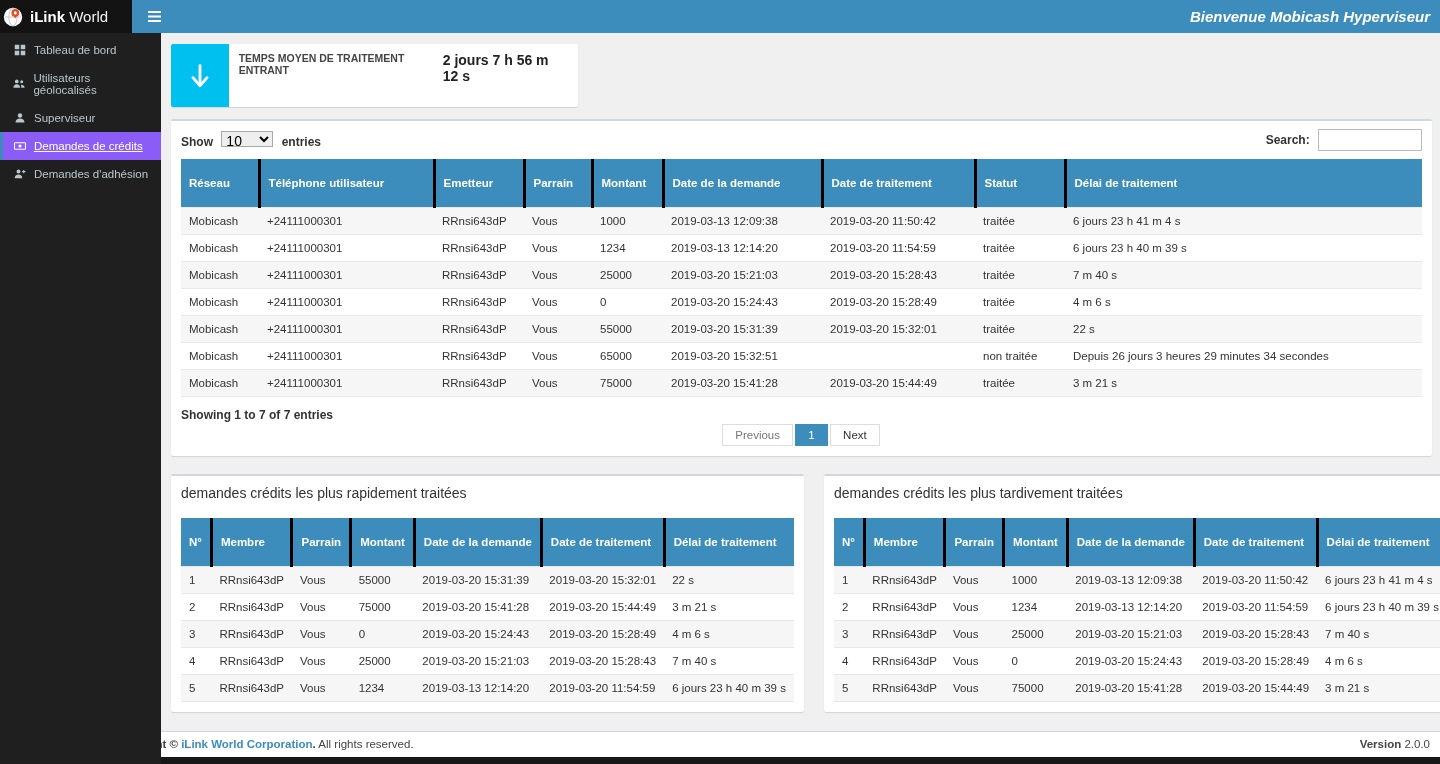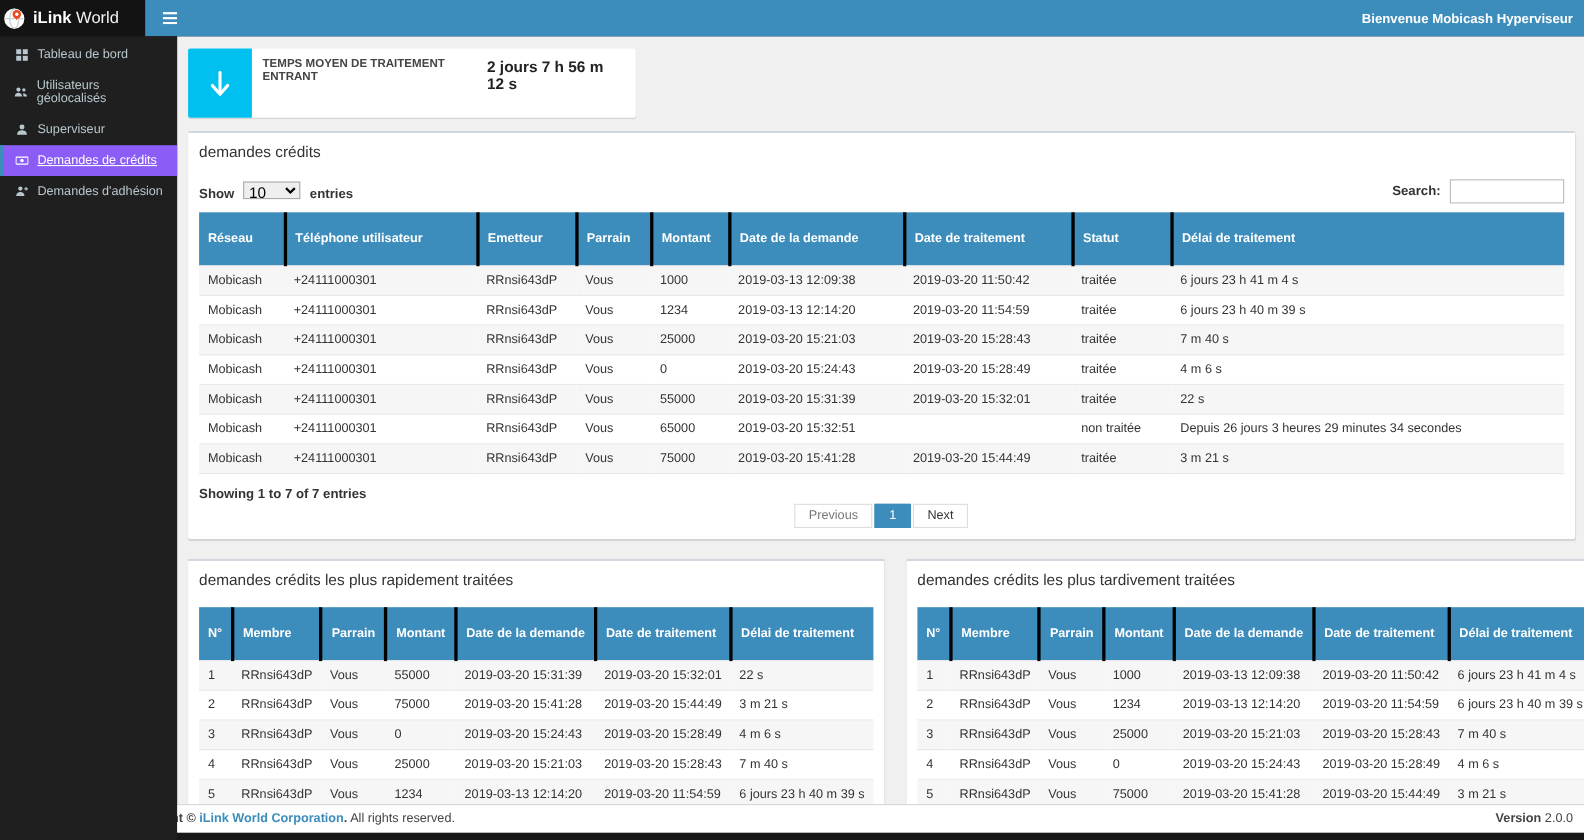--- a/index.html
+++ b/index.html
@@ -17,21 +17,21 @@
     display: flex; align-items: center; gap: 6px;
     padding-left: 2px; font-size: 15px; cursor: pointer;
   }
   .brand-bold { font-weight: bold; }
   .brand-light { font-weight: normal; opacity: .95; }
   .navbar {
     flex: 1; background: #3c8dbc; display: flex;
     align-items: center; justify-content: space-between; padding: 0 10px;
   }
   .sidebar-toggle { display: inline-flex; align-items: center; padding: 4px 6px; cursor: pointer; }
-  .welcome { color: #fff; font-weight: bold; font-size: 12px; }
+  .welcome { color: #fff; font-weight: bold; font-size: 15px; font-style: italic; }
   
   .sidebar {
     position: absolute; left: 0; top: 33px; bottom: 0; width: 161px;
     background: #1f1f1f;
   }
   .sidebar-menu { list-style: none; margin: 3px 0 0; padding: 0; }
   .sidebar-menu li {
     display: flex; align-items: center; gap: 8px;
     padding: 8px 10px; border-left: 3px solid transparent;
     color: #b8c7ce; font-size: 11.5px; cursor: pointer;
@@ -204,23 +204,20 @@
           <path d="M5.5 13.5 12 21l6.5-7.5"></path>
       </svg>
     </span>
     <div class="info-box-content">
       <span class="info-box-text">TEMPS MOYEN DE TRAITEMENT ENTRANT</span>
       <span class="info-box-number">2 jours 7 h 56 m 12 s</span>
     </div>
   </div>
 
   <div class="box">
-    <div class="box-header">
-      <h3 class="box-title">demandes crédits</h3>
-    </div>
     <div class="box-body">
       <div class="dt-controls">
         <div class="dt-length">
           <span>Show</span>
           <select>
             <option selected="">10</option>
           </select>
           <span>entries</span>
         </div>
         <div class="dt-filter">

